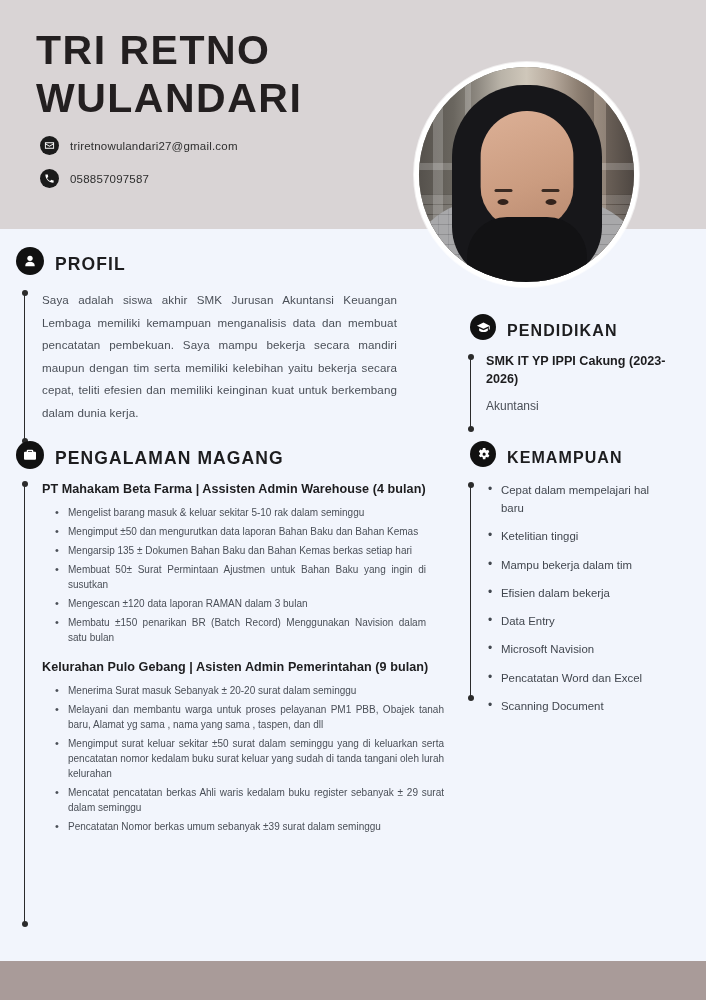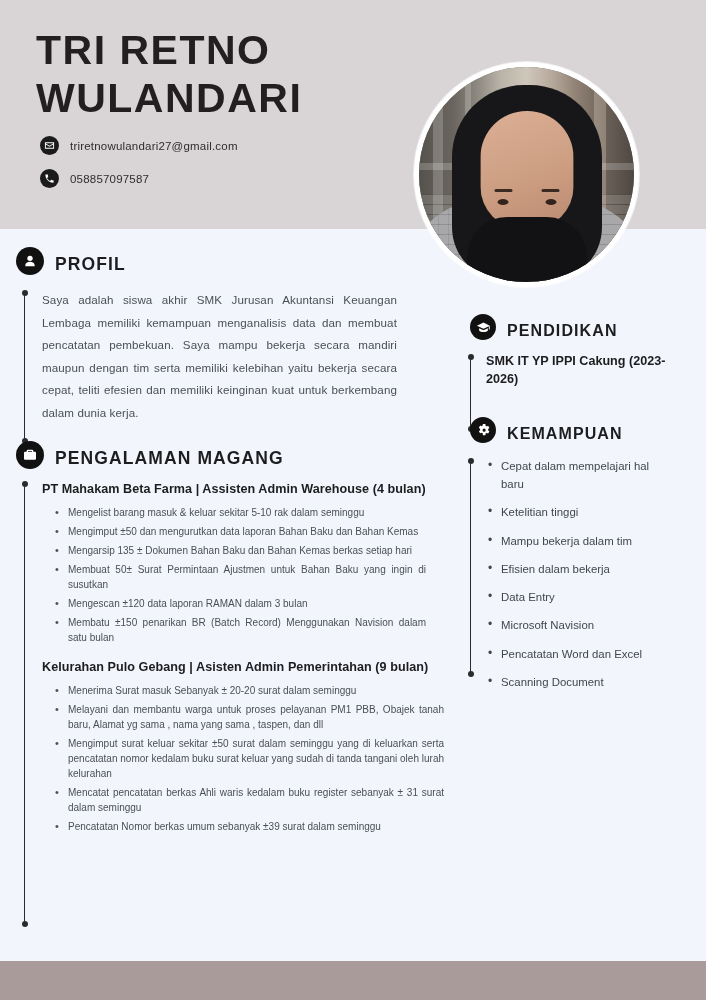--- a/index.html
+++ b/index.html
@@ -235,21 +235,21 @@
             <li style="width:372px;margin-left:12px;">Membatu ±150 penarikan BR (Batch Record) Menggunakan Navision dalam satu bulan</li>
           </ul>
         </div>
 
         <div style="margin-top:14px;">
           <div class="job-title" style="width:392px;">Kelurahan Pulo Gebang | Asisten Admin Pemerintahan (9 bulan)</div>
           <ul class="bullets">
             <li style="width:390px;margin-left:12px;">Menerima Surat masuk Sebanyak ± 20-20 surat dalam seminggu</li>
             <li style="width:390px;margin-left:12px;">Melayani dan membantu warga untuk proses pelayanan PM1 PBB, Obajek tanah baru, Alamat yg sama , nama yang sama , taspen, dan dll</li>
             <li style="width:390px;margin-left:12px;">Mengimput surat keluar sekitar ±50 surat dalam seminggu yang di keluarkan serta pencatatan nomor kedalam buku surat keluar yang sudah di tanda tangani oleh lurah kelurahan</li>
-            <li style="width:390px;margin-left:12px;">Mencatat pencatatan berkas Ahli waris kedalam buku register sebanyak ± 31 surat dalam seminggu</li>
+            <li style="width:390px;margin-left:12px;">Mencatat pencatatan berkas Ahli waris kedalam buku register sebanyak ± 29 surat dalam seminggu</li>
             <li style="width:390px;margin-left:12px;">Pencatatan Nomor berkas umum sebanyak ±39 surat dalam seminggu</li>
           </ul>
         </div>
       </div>
     </div>
   </div>
 
   <div class="right-col">
 
     <div style="position:relative;padding:85px 0 0 18px;">
@@ -257,20 +257,21 @@
         <span class="sec-icon sm">
           <svg viewBox="0 0 24 24">
               <path d="M12 4 1.5 9 12 14l8.5-4.05V15H22V9L12 4zM5 13.2v3.1c0 1.6 3.1 2.9 7 2.9s7-1.3 7-2.9v-3.1l-7 3.3-7-3.3z"></path>
             </svg>
         </span>
         <span class="sec-title sm">PENDIDIKAN</span>
       </div>
       <div style="position:relative;margin-top:13px;padding-left:16px;">
         <div class="rule" style="left:0;top:4px;height:72px;"></div>
         <div class="edu-name" style="width:195px;">SMK IT YP IPPI Cakung (2023-2026)</div>
+        <div class="edu-major">Akuntansi</div>
       </div>
     </div>
 
     <div style="position:relative;padding:28px 0 0 18px;">
       <div class="sec-head">
         <span class="sec-icon sm">
           <svg viewBox="0 0 24 24">
               <path d="M19.4 13a7.6 7.6 0 0 0 0-2l2-1.6-2-3.4-2.4 1a7.6 7.6 0 0 0-1.7-1L15 3H11l-.3 2.6a7.6 7.6 0 0 0-1.7 1l-2.4-1-2 3.4L6.6 11a7.6 7.6 0 0 0 0 2l-2 1.6 2 3.4 2.4-1c.5.4 1.1.8 1.7 1L11 21h4l.3-2.6c.6-.2 1.2-.6 1.7-1l2.4 1 2-3.4L19.4 13zM13 15.5a2.5 2.5 0 1 1 0-5 2.5 2.5 0 0 1 0 5z"></path>
             </svg>
         </span>

